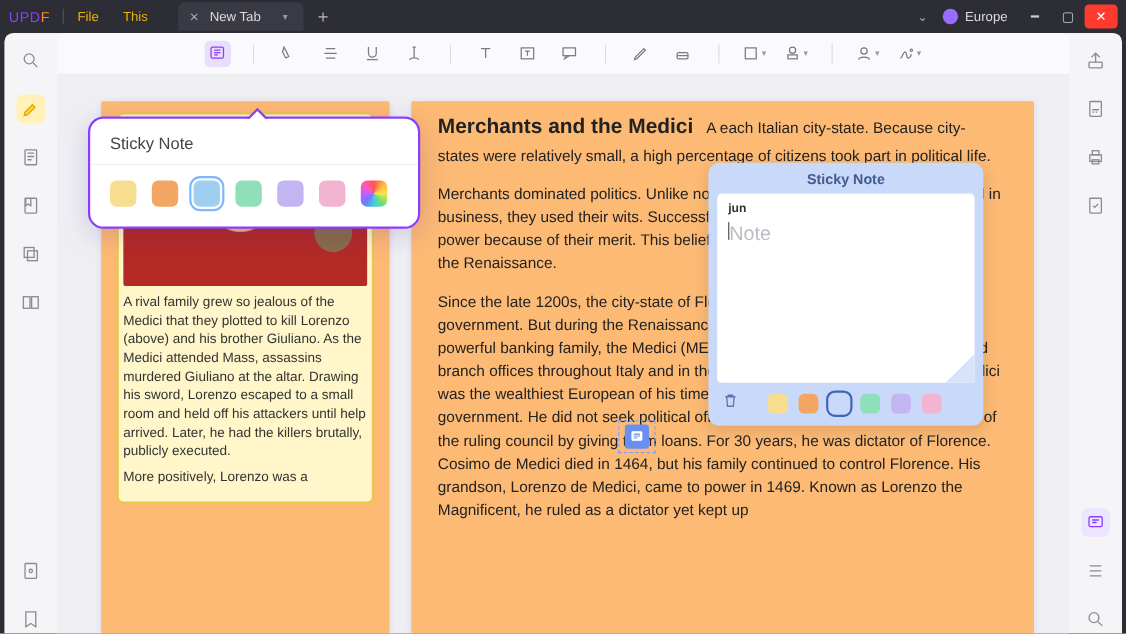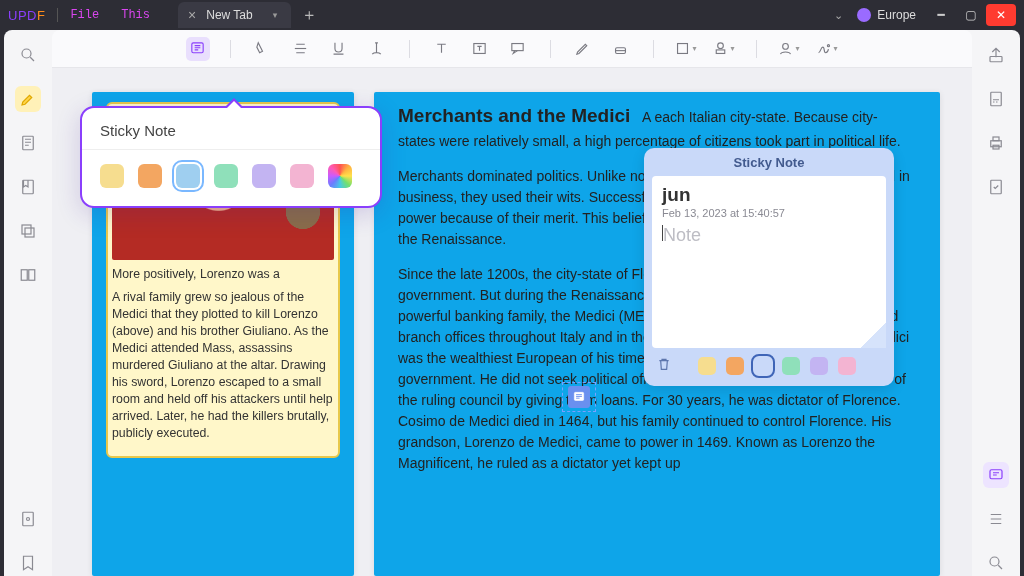--- a/index.html
+++ b/index.html
@@ -11,21 +11,21 @@
   position: relative;
 }
 
 .titlebar {
   height: 30px; background: #2d2d35; display: flex; align-items: center;
   padding: 0 8px; color: #d0d0d5; font-size: 12px;
 }
 .brand { color: #8a3ffc; font-weight: 400; font-size: 13px; letter-spacing: 0.5px; }
 .brand .f { color: #ff8c1a; }
 .titlebar .sep { width: 1px; height: 14px; background: #555; margin: 0 12px; }
-.menu-item { margin-right: 22px; cursor: pointer; color: #d946ef; font-family: Liberation Mono, monospace; }
+.menu-item { margin-right: 22px; cursor: pointer; color: #eab308; }
 .tab {
   display: flex; align-items: center; background: #3a3a44; border-radius: 6px 6px 0 0;
   height: 26px; padding: 0 14px 0 10px; margin-left: 6px; gap: 10px; font-size: 12px; color: #ddd;
 }
 .tab .x { color: #aaa; font-size: 14px; cursor: pointer; }
 .tab .dd { margin-left: 10px; font-size: 9px; color: #999; }
 .tab-add { margin-left: 10px; color: #bbb; font-size: 16px; cursor: pointer; }
 .titlebar .spacer { flex: 1; }
 .login-chip { display: flex; align-items: center; gap: 6px; font-size: 12px; color: #ddd; margin-right: 10px; }
 .avatar-dot { width: 14px; height: 14px; border-radius: 50%; background: #9a6bff; }
@@ -63,21 +63,21 @@
 .tb-btn svg { width: 17px; height: 17px; stroke: #7a7a82; fill: none; stroke-width: 1.6; }
 .tb-btn.selected { background: #e9dffd; }
 .tb-btn.selected svg { stroke: #8a3ffc; }
 .tb-btn .dd-arrow { font-size: 8px; color: #999; margin-left: 1px; }
 
 .page-area {
   flex: 1; overflow: hidden; position: relative; background: #efeff3;
   display: flex; gap: 20px; padding: 24px 32px 0 40px;
 }
 .page-left, .page-right {
-  background: #0ea5e9; box-shadow: 0 1px 6px rgba(0,0,0,.09); border-radius: 2px;
+  background: #fdba74; box-shadow: 0 1px 6px rgba(0,0,0,.09); border-radius: 2px;
 }
 .page-left { width: 262px; padding: 10px 14px 0; font-size: 13px; line-height: 1.42; color: #333; }
 .page-left .callout {
   background: #fff7c9; border: 2px solid #e7c84b; border-radius: 6px; padding: 6px 4px 8px;
 }
 .page-left .portrait {
   width: 100%; height: 150px; border-radius: 2px; margin-bottom: 6px;
   background:
     radial-gradient(ellipse 54px 62px at 48% 42%, #f1b38a 0 60%, transparent 62%),
     radial-gradient(ellipse 90px 60px at 48% 34%, #c62f2a 0 58%, transparent 60%),
@@ -120,21 +120,21 @@
 .sticky-panel {
   position: absolute; top: 118px; left: 640px; width: 250px; z-index: 25;
   background: #c9d9f9; border-radius: 10px; box-shadow: 0 4px 14px rgba(0,0,0,.12);
   display: flex; flex-direction: column;
 }
 .sticky-panel .sp-title { text-align: center; font-size: 13px; font-weight: 600; color: #425a8e; padding: 7px 0 6px; }
 .sticky-panel .sp-body {
   background: #ffffff; margin: 0 8px; border-radius: 4px; height: 172px; position: relative;
   padding: 8px 10px;
 }
-.sticky-panel .sp-author { font-size: 19px; font-weight: 600; color: #333; }
+.sticky-panel .sp-author { font-size: 11px; font-weight: 600; color: #333; }
 .sticky-panel .sp-time { font-size: 11px; color: #8a8a93; margin-top: 1px; }
 .sticky-panel .sp-input { margin-top: 6px; font-size: 18px; color: #bdbdc4; border-left: 1.5px solid #444; padding-left: 0; line-height: 1.2; height: 16px; }
 .sticky-panel .dogear {
   position: absolute; right: 0; bottom: 0; width: 26px; height: 26px;
   background: linear-gradient(135deg, transparent 0 50%, #d6e3fb 50% 100%);
 }
 .sticky-panel .sp-footer { display: flex; align-items: center; gap: 10px; padding: 8px 12px 10px; }
 .sp-footer .trash svg { width: 16px; height: 16px; stroke: #5d76ad; fill: none; stroke-width: 1.8; }
 .sp-footer .swr { width: 18px; height: 18px; border-radius: 5px; }
 .sp-footer .swr.sel { outline: 2px solid #3f65b7; outline-offset: 1px; background: #c9d9f9 !important; }
@@ -319,22 +319,22 @@
             </svg>
             <span class="dd-arrow">▾</span>
           </div>
       </div>
     </div>
 
     <div class="page-area">
       <div class="page-left">
         <div class="callout">
           <div class="portrait"></div>
+          <p>A rival family grew so jealous of the Medici that they plotted to kill Lorenzo (above) and his brother Giuliano. As the Medici attended Mass, assassins murdered Giuliano at the altar. Drawing his sword, Lorenzo escaped to a small room and held off his attackers until help arrived. Later, he had the killers brutally, publicly executed.</p>
           <p>More positively, Lorenzo was a</p>
-          <p>A rival family grew so jealous of the Medici that they plotted to kill Lorenzo (above) and his brother Giuliano. As the Medici attended Mass, assassins murdered Giuliano at the altar. Drawing his sword, Lorenzo escaped to a small room and held off his attackers until help arrived. Later, he had the killers brutally, publicly executed.</p>
         </div>
       </div>
       <div class="page-right">
         <p>
           <b><span style="font-size:19px">Merchants and the Medici</span></b>
           &nbsp;&nbsp;<span>A</span>
           <span>each Italian city-state. Because city-states were relatively small, a high percentage of citizens took part in political life.</span>
         </p>
         <p>Merchants dominated politics. Unlike nobles, they had no fixed rank. To succeed in business, they used their wits. Successful merchants believed they deserved power because of their merit. This belief in individual achievement helped shape the Renaissance.</p>
         <p>Since the late 1200s, the city-state of Florence had a republican form of government. But during the Renaissance, Florence came under the rule of one powerful banking family, the Medici (MEHD•ih•chee). The Medici family bank had branch offices throughout Italy and in the major cities of Europe. Cosimo de Medici was the wealthiest European of his time. In 1434, he won control of Florence's government. He did not seek political office for himself, but influenced members of the ruling council by giving them loans. For 30 years, he was dictator of Florence. Cosimo de Medici died in 1464, but his family continued to control Florence. His grandson, Lorenzo de Medici, came to power in 1469. Known as Lorenzo the Magnificent, he ruled as a dictator yet kept up</p>
@@ -405,21 +405,20 @@
       <div class="swatch" style="background: rgb(195, 180, 242);"></div>
       <div class="swatch" style="background: rgb(243, 180, 210);"></div>
       <div class="swatch rainbow"></div>
     </div>
   </div>
 
   <div class="sticky-panel">
     <div class="sp-title">Sticky Note</div>
     <div class="sp-body">
       <div class="sp-author">jun</div>
-      <div class="sp-time">Feb 13, 2023 at 15:40:57</div>
       <div class="sp-input">Note</div>
       <div class="dogear"></div>
     </div>
     <div class="sp-footer">
       <div class="trash"><svg viewBox="0 0 24 24">
             <path d="M5 7h14M9 7V5h6v2M7 7l1 13h8l1-13"></path>
           </svg></div>
       <span class="gap"></span>
       <div class="swr" style="background: rgb(246, 221, 143);"></div>
       <div class="swr" style="background: rgb(243, 166, 97);"></div>

